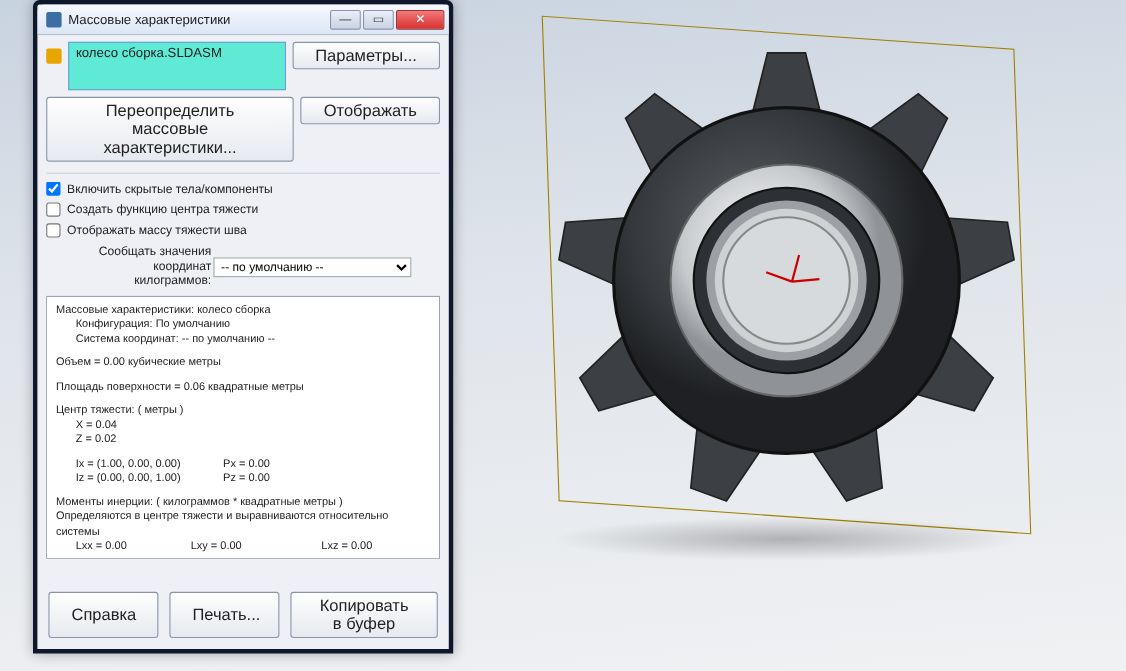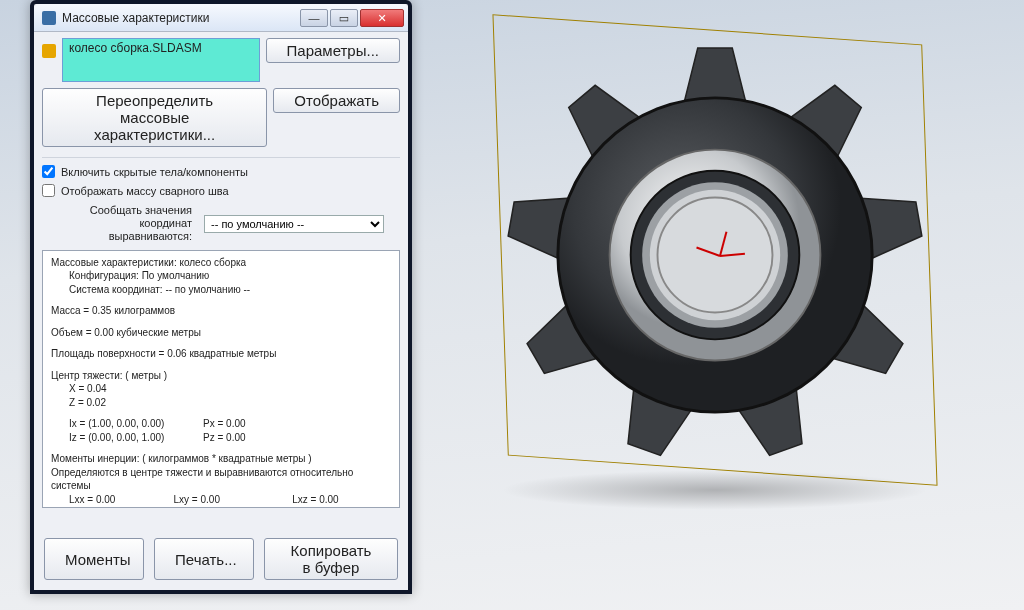--- a/index.html
+++ b/index.html
@@ -23,21 +23,21 @@
   .winbtn { width: 28px; height: 18px; font-size: 11px; text-align: center; line-height: 16px; background: linear-gradient(#eaeef7,#c9d3e4); border: 1px solid #8a95a9; border-radius: 2px; margin-left: 2px; color:#333; }
   .winbtn.close { background: linear-gradient(#f07a7a,#d93030); color:#fff; border-color:#a03030; width: 44px; }
 
   .body { flex: 1; padding: 6px 8px 8px; display: flex; flex-direction: column; overflow: hidden; }
   .row { display: flex; align-items: flex-start; gap: 6px; margin-bottom: 6px; }
   .fileicon { width: 14px; height: 14px; background: #e6a500; margin-top: 6px; border-radius: 2px; display:inline-block; }
   .filebox { flex: 1; height: 44px; background: #5eead4; border: 1px solid #6d9ed6; padding: 2px 6px; font-size: 12px; color:#222; }
   .btn { background: linear-gradient(#fefefe,#e6e9ef); border: 1px solid #8a95a9; border-radius: 3px; font-size: 15px; padding: 3px 20px; color:#222; cursor:pointer; }
   .chkrow { display: flex; align-items: flex-end; gap: 6px; font-size: 11px; color:#222; margin: 3px 0; }
   input[type=checkbox] { width: 13px; height: 13px; }
-  .coord-row { display:flex; align-items:center; gap:12px; font-size:11px; color:#222; margin-top:4px; }
+  .coord-row { display:flex; align-items:center; gap:2px; font-size:11px; color:#222; margin-top:4px; }
   .coord-label { width:150px; text-align:right; line-height:1.2; }
   select { font-size: 11px; padding: 1px 2px; width: 180px; border:1px solid #9aa; background:#fff; }
 
   .report { flex: 1; margin-top: 6px; border: 1px solid #9aa4b4; background: #fff; padding: 5px 8px; font-size: 10px; color: #222; overflow-y: auto; overflow-x: auto; line-height: 1.35; }
   .report .ind { display:block; padding-left: 18px; }
   .report .blk { margin-bottom: 8px; }
   .report .trow { display:flex;gap:20px; }
   .report .tc { width: 125px; }
   .report .tcWide { width: 132px; }
   .hscroll { height:16px; overflow-x:scroll; margin:4px 0 6px; }
@@ -117,40 +117,43 @@
     </div>
 
     <div class="sep"></div>
 
     <label class="chkrow">
       <input type="checkbox" checked="" style="">
       <span>Включить скрытые тела/компоненты</span>
     </label>
     <label class="chkrow">
       <input type="checkbox" style="">
-      <span>Отображать массу сварного шва</span>
+      <span>Создать функцию центра тяжести</span>
+    </label>
+    <label class="chkrow">
+      <input type="checkbox" style="">
+      <span>Отображать массу тяжести шва</span>
     </label>
 
     <div class="coord-row">
       <div class="coord-label">
         <span>Сообщать значения координат</span><br>
-        <span>выравниваются:</span>
+        <span>килограммов:</span>
       </div>
       <select>
         <option>-- по умолчанию --</option>
       </select>
     </div>
 
     <div class="report">
       <div class="blk">
         <span><span>Массовые характеристики: </span><span>колесо сборка</span></span>
         <span class="ind"><span>Конфигурация:</span> <span>По умолчанию</span></span>
         <span class="ind"><span>Система координат:</span> <span>-- по умолчанию --</span></span>
       </div>
-      <div class="blk">Масса = 0.35 килограммов</div>
       <div class="blk">Объем = 0.00 кубические метры</div>
       <div class="blk">Площадь поверхности = 0.06 квадратные метры</div>
 
       <div class="blk">
         <div>Центр тяжести: ( метры )</div>
         <span class="ind">X = 0.04</span>
         <span class="ind">Z = 0.02</span>
       </div>
 
       <div class="blk">
@@ -178,18 +181,18 @@
           </div>
       </div>
 
     </div>
 
     <div class="hscroll">
         <div></div>
       </div>
 
     <div class="footer">
-      <button class="btn">Моменты</button>
+      <button class="btn">Справка</button>
       <button class="btn">Печать...</button>
       <button class="btn" style="min-width:130px">Копировать в буфер</button>
     </div>
   </div>
 </div>
 
 </body></html>

